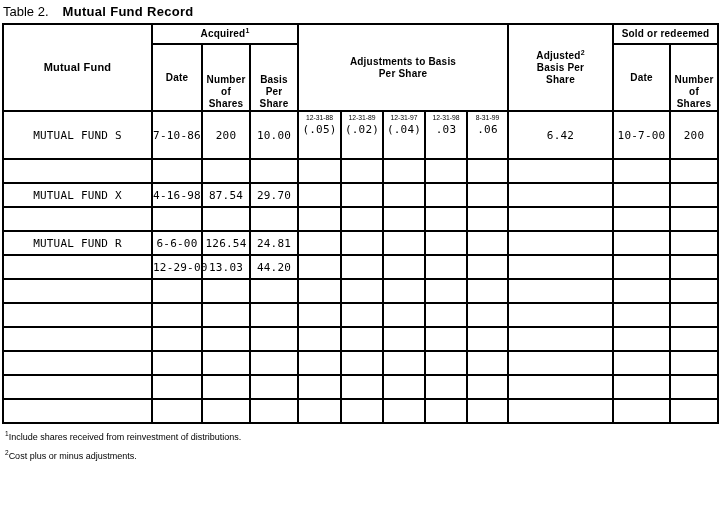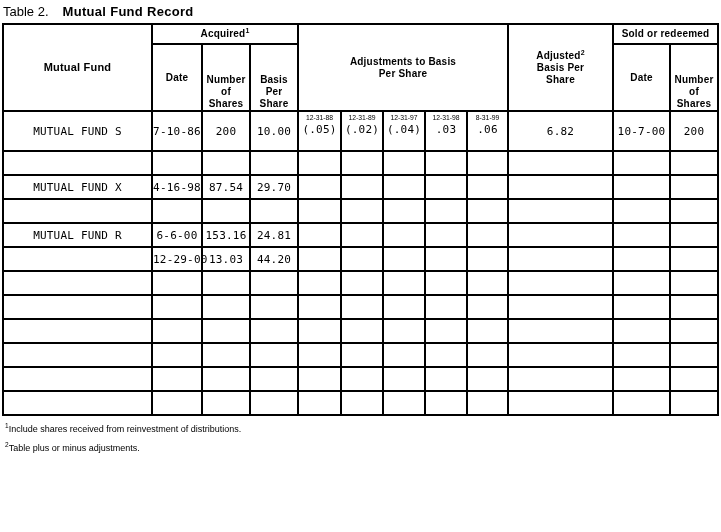--- a/index.html
+++ b/index.html
@@ -32,21 +32,21 @@
   }
   thead th {
     font-size: 10px;
     font-weight: bold;
     line-height: 1.2;
     letter-spacing: 0.2px;
   }
   tr.h1 { height: 20px; }
   tr.h2 { height: 44px; }
   tbody tr { height: 24px; }
-  tbody tr:first-child { height: 40px; }
+  tbody tr:first-child { height: 48px; }
 
   th.mutual-fund { font-size: 11px; }
 
   .wrap-narrow { display: inline-block; max-width: 42px; margin-top: 29px; }
   .wrap-adj    { display: inline-block; max-width: 118px; }
   .wrap-basis  { display: inline-block; max-width: 60px; }
 
   sup { font-size: 7px; vertical-align: super; line-height: 0; }
 
   
@@ -154,21 +154,21 @@
         <div class="adj-val hand">(.04)</div>
       </td>
       <td class="adj">
         <div class="adj-date">12-31-98</div>
         <div class="adj-val hand">.03</div>
       </td>
       <td class="adj">
         <div class="adj-date">8-31-99</div>
         <div class="adj-val hand">.06</div>
       </td>
-      <td class="hand">6.82</td>
+      <td class="hand">6.42</td>
       <td class="hand">10-7-00</td>
       <td class="hand">200</td>
     </tr>
 
     <tr>
       <td class="hand"></td>
       <td class="hand"></td>
       <td class="hand"></td>
       <td class="hand"></td>
       <td class="adj">
@@ -252,21 +252,21 @@
         <div class="adj-val hand"></div>
       </td>
       <td class="hand"></td>
       <td class="hand"></td>
       <td class="hand"></td>
     </tr>
 
     <tr>
       <td class="hand">MUTUAL FUND R</td>
       <td class="hand">6-6-00</td>
-      <td class="hand">153.16</td>
+      <td class="hand">126.54</td>
       <td class="hand">24.81</td>
       <td class="adj">
         <div class="adj-date"></div>
         <div class="adj-val hand"></div>
       </td>
       <td class="adj">
         <div class="adj-date"></div>
         <div class="adj-val hand"></div>
       </td>
       <td class="adj">
@@ -493,16 +493,16 @@
       </td>
       <td class="hand"></td>
       <td class="hand"></td>
       <td class="hand"></td>
     </tr>
   </tbody>
   </table>
 
   <div class="footnotes">
     <p><sup>1</sup><span>Include shares received from reinvestment of distributions.</span></p>
-    <p><sup>2</sup><span>Table plus or minus adjustments.</span></p>
+    <p><sup>2</sup><span>Cost plus or minus adjustments.</span></p>
   </div>
 
 </div>
 
 </body></html>

